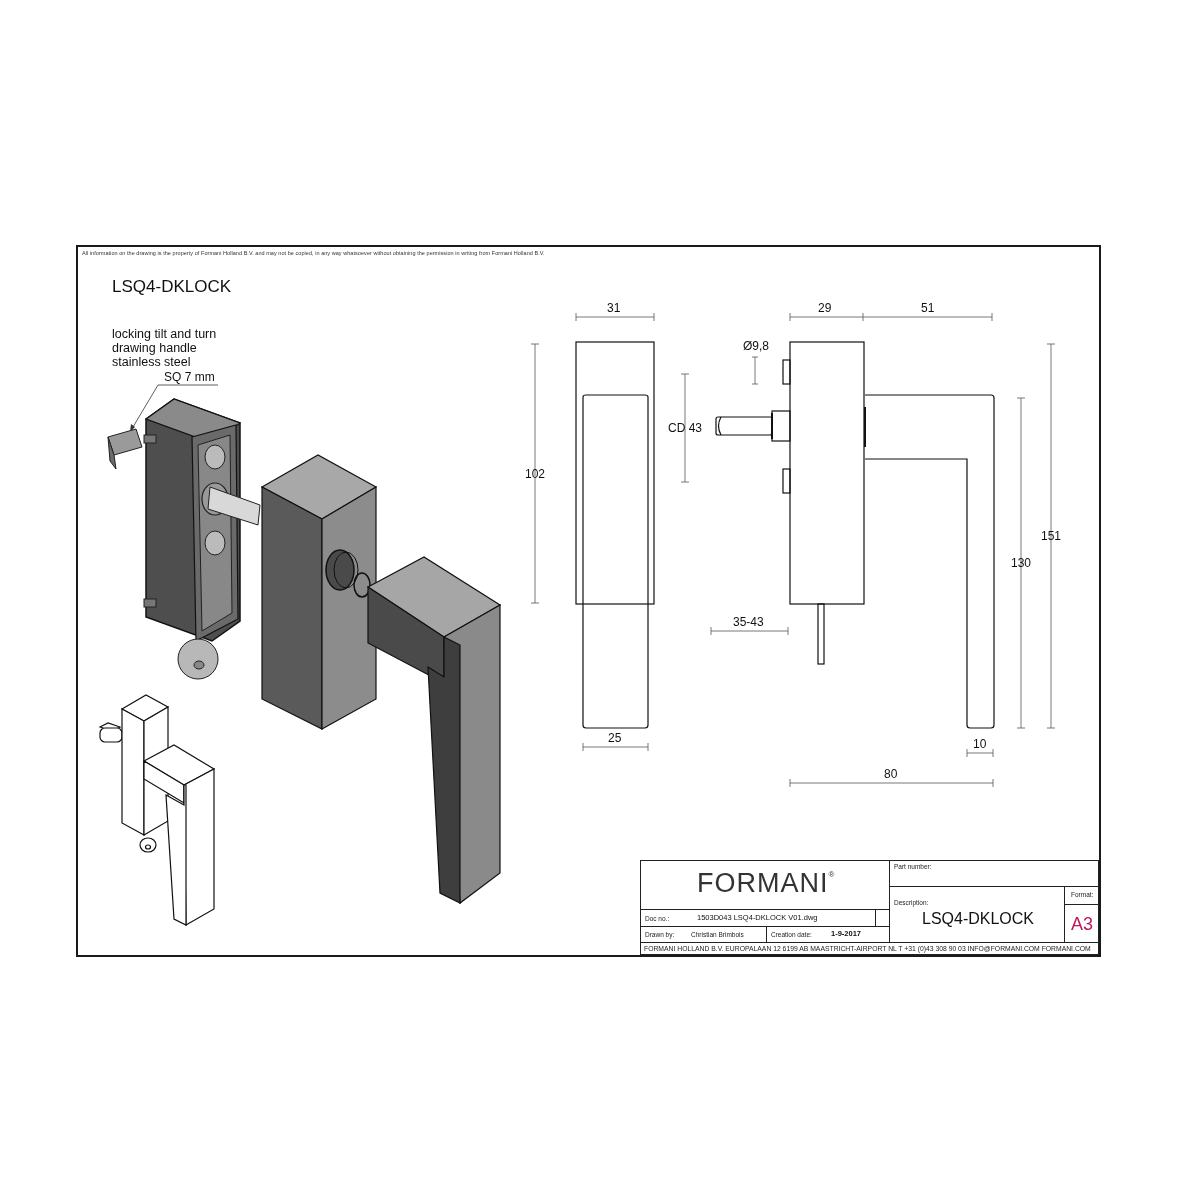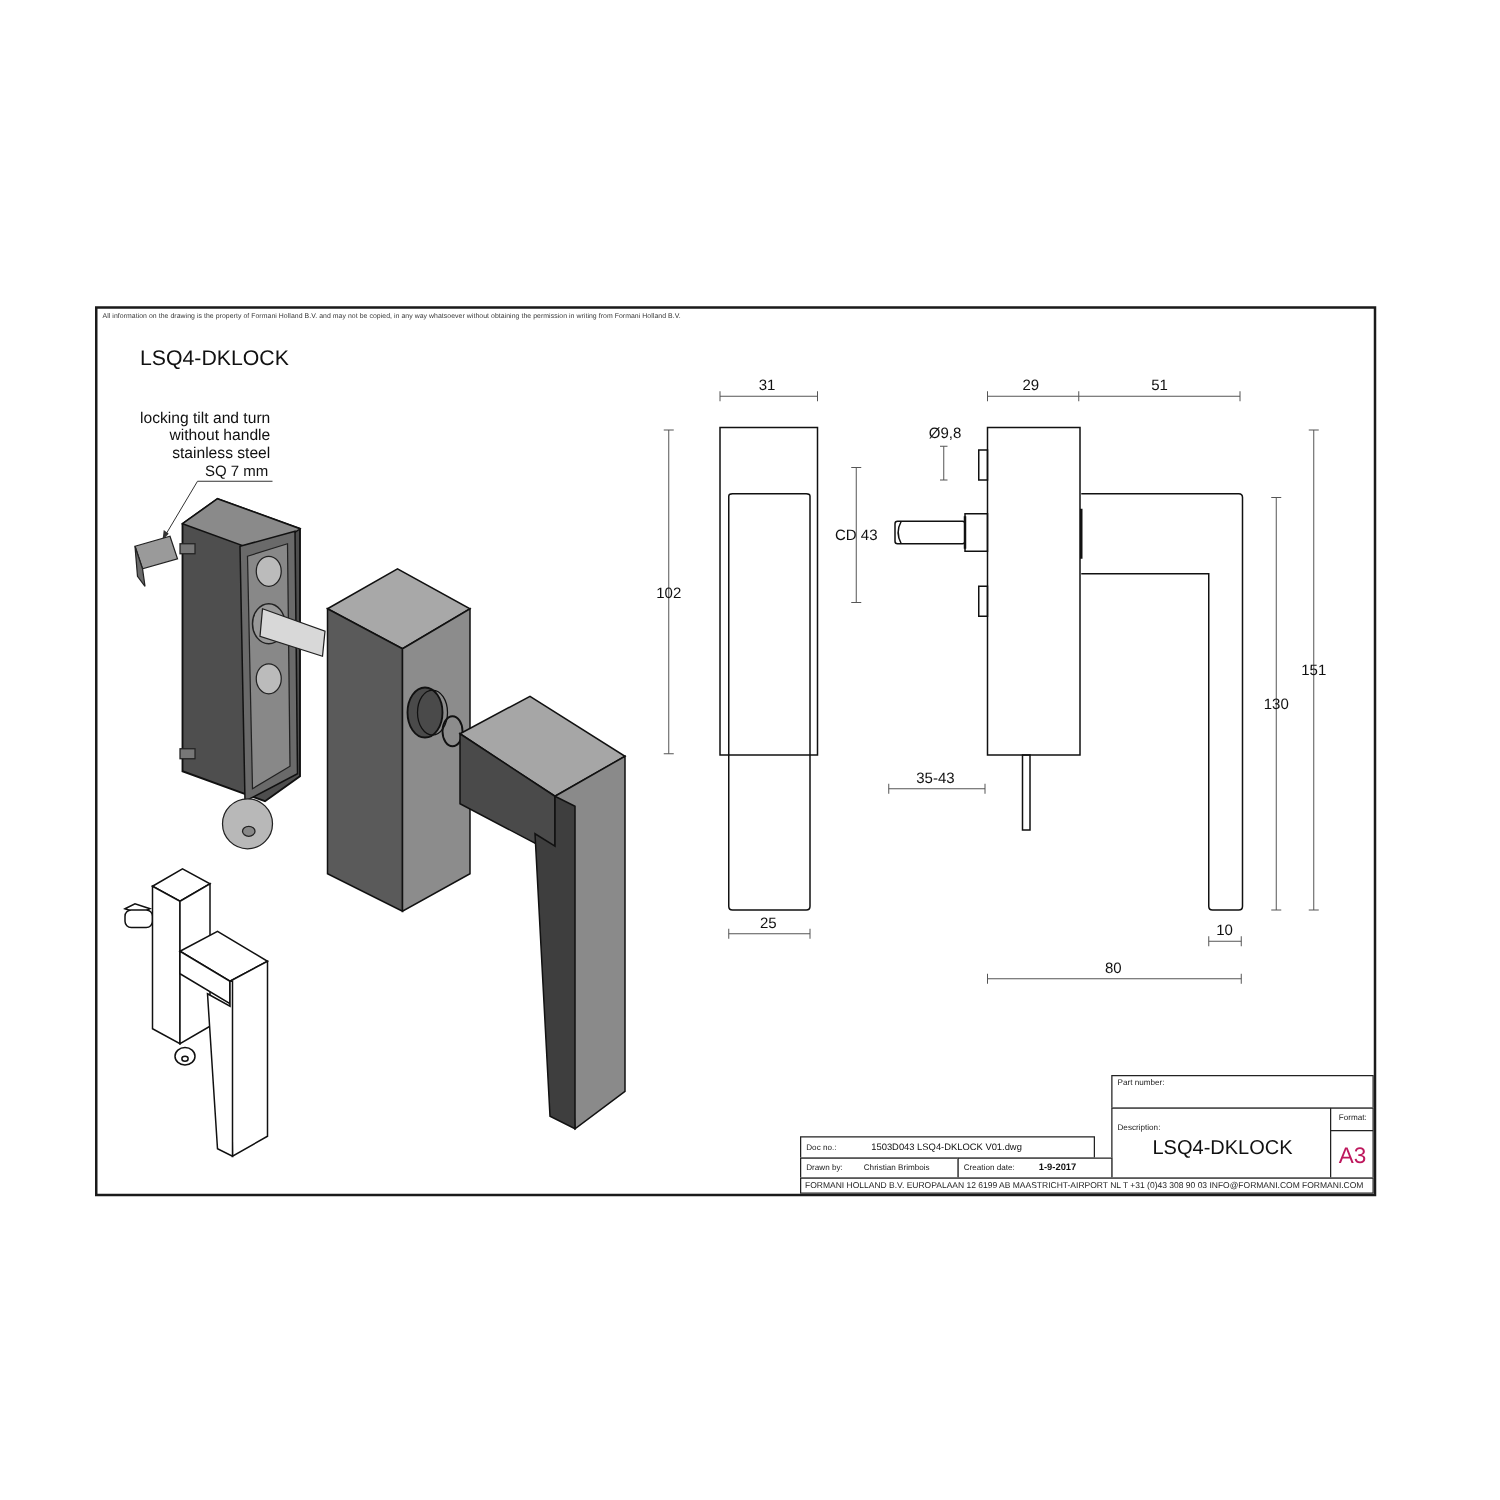--- a/index.html
+++ b/index.html
@@ -1,20 +1,20 @@
 <!DOCTYPE html>
 <html><head>
 <meta charset="utf-8">
 <style>
   html, body { margin: 0; padding: 0; background: #ffffff; }
   body { width: 1200px; height: 1200px; position: relative; overflow: hidden;
          font-family: "Liberation Sans", "DejaVu Sans", sans-serif; color: #1a1a1a; }
   .sheet { position: absolute; left: 76px; top: 245px; width: 1021px; height: 708px;
            border: 2px solid #1a1a1a; box-sizing: content-box; }
-  .abs { position: absolute; text-align: right; }
+  .abs { position: absolute; }
   .disclaimer { left: 4px; top: 3px; font-size: 5.5px; color: #333; white-space: nowrap; letter-spacing: 0.05px; }
   .title { left: 34px; top: 30px; font-size: 17px; color: #111; }
   .subtitle { left: 34px; top: 80px; font-size: 12.5px; line-height: 14px; color: #111; }
   .drawing-svg { position: absolute; left: 0; top: 0; }
   .dim-label { font-size: 12px; fill: #111; font-family: "Liberation Sans", sans-serif; }
   
   .tb { position: absolute; left: 562px; top: 613px; width: 459px; height: 95px; }
   .tb-cell { position: absolute; border: 1px solid #222; box-sizing: border-box; background: #fff; }
   .tb-label { position: absolute; font-size: 6.5px; color: #222; white-space: nowrap; }
   .tb-value { position: absolute; font-size: 7.5px; color: #111; white-space: nowrap; }
@@ -26,21 +26,21 @@
 </style>
 </head>
 <body>
 
 <div class="sheet">
 
   <div class="abs disclaimer">All information on the drawing is the property of Formani Holland B.V. and may not be copied, in any way whatsoever without obtaining the permission in writing from Formani Holland B.V.</div>
   <div class="abs title">LSQ4-DKLOCK</div>
   <div class="abs subtitle">
     <div>locking tilt and turn</div>
-    <div>without handle</div>
+    <div>drawing handle</div>
     <div>stainless steel</div>
   </div>
 
   <svg class="drawing-svg" width="1021" height="708" viewBox="0 0 1021 708">
 
     <g>
 
       <line x1="80" y1="138" x2="140" y2="138" stroke="#333" stroke-width="0.8"></line>
       <line x1="80" y1="138" x2="52" y2="185" stroke="#333" stroke-width="0.8"></line>
       <polygon points="52,185 53,177 57,180" fill="#333"></polygon>
@@ -161,20 +161,23 @@
     <text class="dim-label" x="590" y="185">CD 43</text>
     <text class="dim-label" x="655" y="379">35-43</text>
     <text class="dim-label" x="933" y="320">130</text>
     <text class="dim-label" x="963" y="293">151</text>
     <text class="dim-label" x="895" y="501">10</text>
     <text class="dim-label" x="806" y="531">80</text>
   </svg>
 
   <div class="tb">
 
+    <div class="tb-cell" style="left:0;top:0;width:250px;height:50px;">
+      <div class="abs logo" style="left:56px;top:7px;"><span>FORMANI</span><sup>®</sup></div>
+    </div>
 
     <div class="tb-cell" style="left:249px;top:0;width:210px;height:27px;">
       <div class="tb-label" style="left:4px;top:2px;">Part number:</div>
       <div class="tb-value" style="left:60px;top:12px;"></div>
     </div>
 
     <div class="tb-cell" style="left:249px;top:26px;width:176px;height:57px;">
       <div class="tb-label" style="left:4px;top:12px;">Description:</div>
       <div class="abs desc-big" style="left:32px;top:23px;">LSQ4-DKLOCK</div>
     </div>

